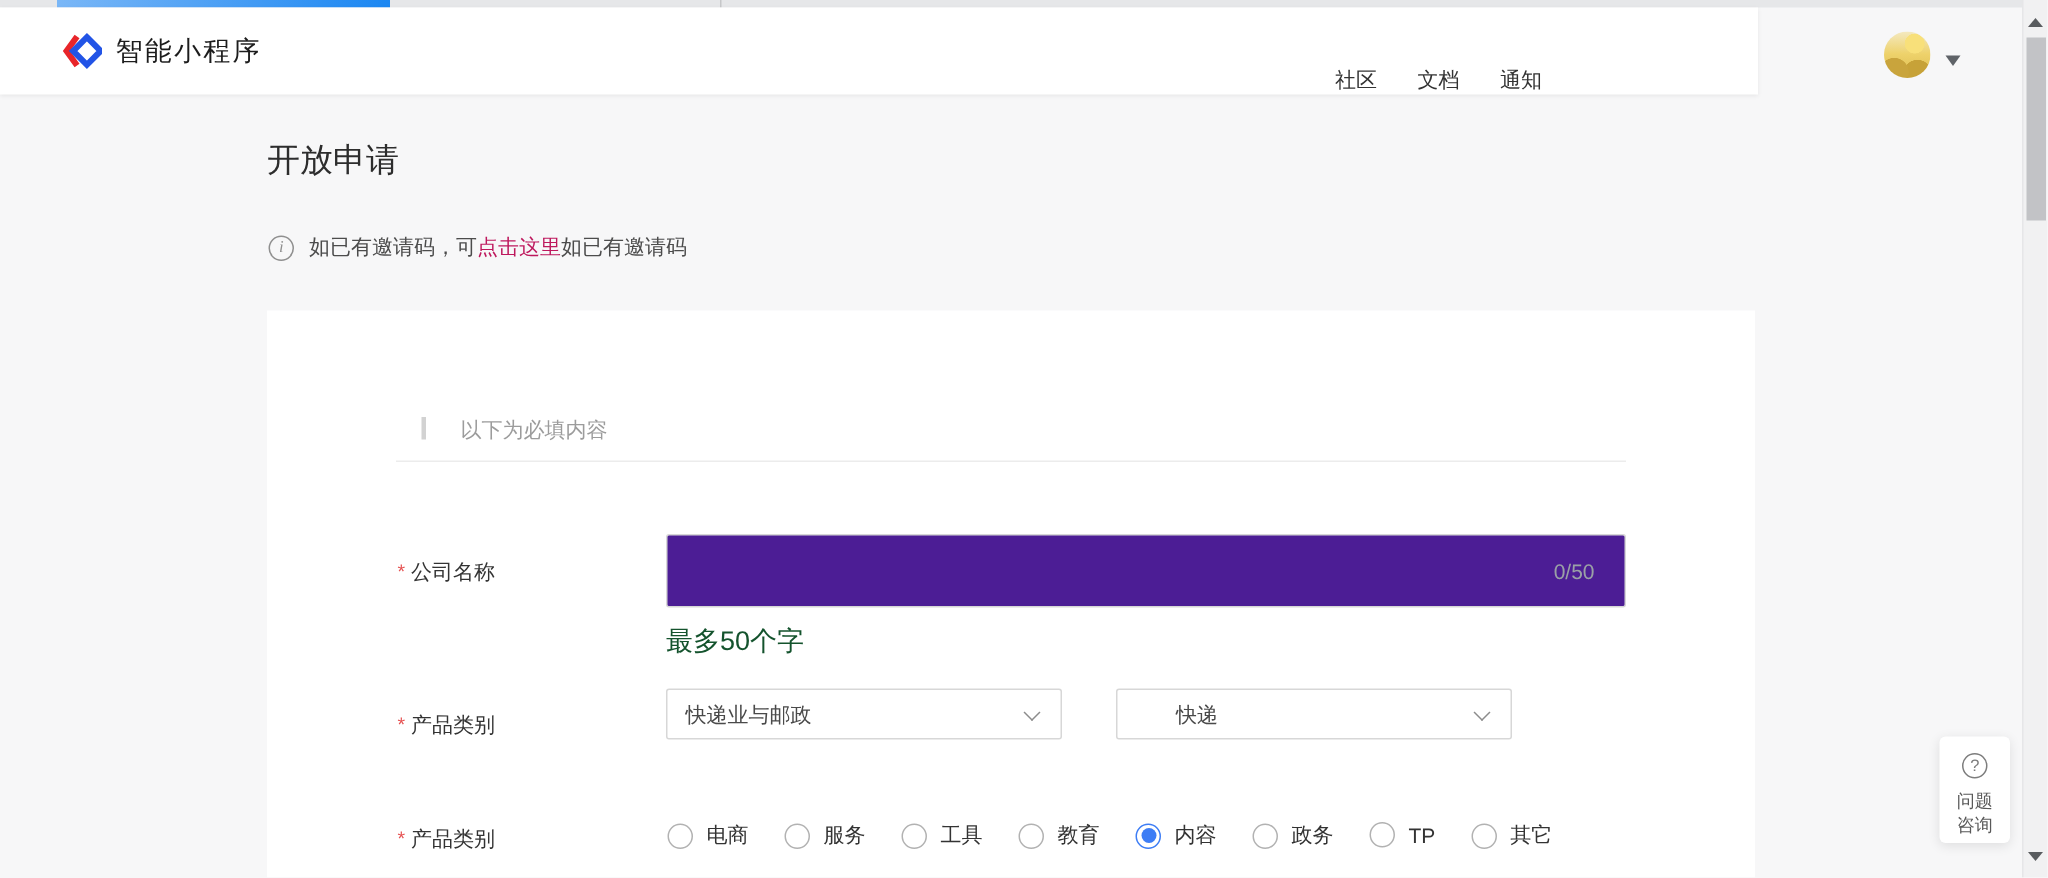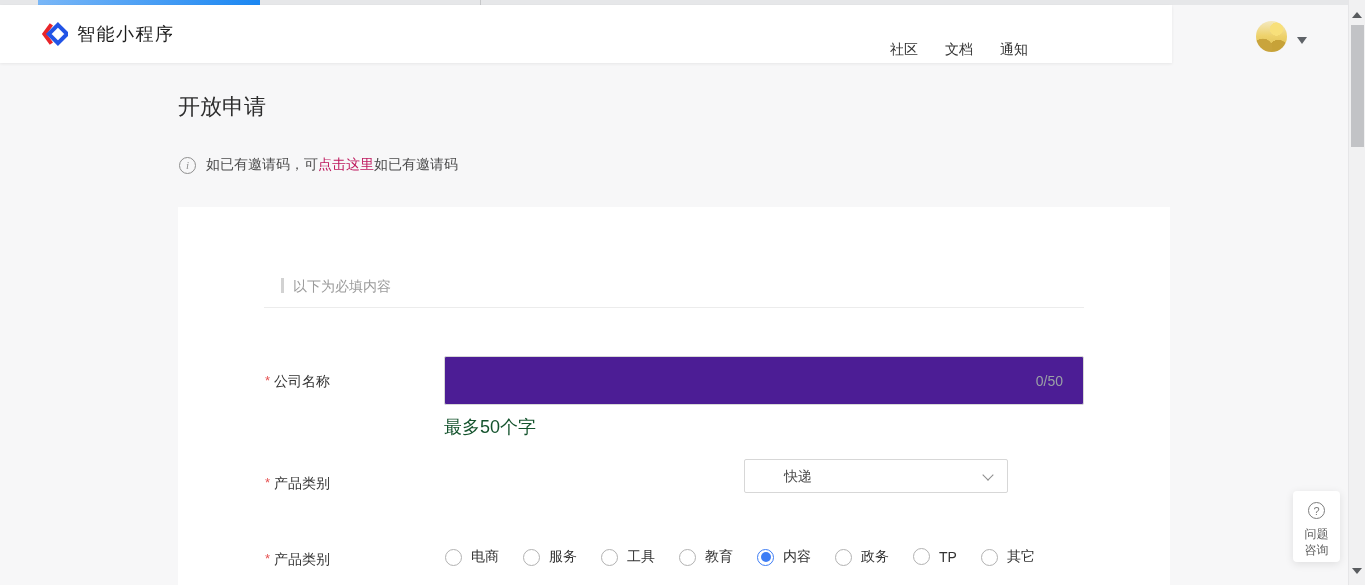--- a/index.html
+++ b/index.html
@@ -10,21 +10,21 @@
   .browser-strip { position:absolute; top:0; left:0; width:1348px; height:5px; background:#e6e7e9; }
   .loading-bar { position:absolute; left:38px; top:0; width:222px; height:5px;
                  background:linear-gradient(90deg,#7ab7f7,#1b87f2); }
   .tab-sep { position:absolute; left:480px; top:0; width:1px; height:5px; background:#c6c7c9; }
 
   
   .app-header { position:absolute; top:5px; left:0; width:1172px; height:58px; background:#fff;
                 box-shadow:0 1px 3px rgba(0,0,0,0.07); z-index:3; }
   .logo { position:absolute; left:40px; top:14px; height:30px; display:flex; align-items:center; gap:9px; cursor:pointer; }
   .logo-text { font-size:18px; color:#1c1c1c; font-weight:500; letter-spacing:1.5px; }
-  .top-nav { position:absolute; right:144px; top:16px; height:58px; display:flex; align-items:center; gap:27px; }
+  .top-nav { position:absolute; right:144px; top:0; height:58px; display:flex; align-items:flex-end; gap:27px; }
   .top-nav a { font-size:14px; color:#333; text-decoration:none; cursor:pointer; }
   .avatar { position:absolute; left:1256px; top:16px; width:31px; height:31px; border-radius:50%;
             background:
               radial-gradient(circle at 66% 26%, #f8e07a 0 21%, rgba(0,0,0,0) 22%),
               radial-gradient(circle at 22% 88%, #c9a43c 0 26%, rgba(0,0,0,0) 27%),
               radial-gradient(circle at 72% 92%, #c7a238 0 26%, rgba(0,0,0,0) 27%),
               linear-gradient(180deg,#f4e9c0 0%, #eed26b 48%, #dcbb4e 100%);
             cursor:pointer; }
   .caret-down { position:absolute; left:1297px; top:32px; width:0; height:0;
                 border:5px solid transparent; border-top:7px solid #5f6368; cursor:pointer; }
@@ -33,21 +33,21 @@
   .page-title { position:absolute; left:178px; top:92px; font-size:22px; font-weight:500; color:#2d2d2d; }
   .notice { position:absolute; left:179px; top:156px; display:flex; align-items:center; gap:10px;
             font-size:14px; color:#4c4c4c; }
   .info-icon { width:17px; height:17px; border:1px solid #8f8f8f; border-radius:50%; color:#8f8f8f;
                font-size:11px; font-family:"Liberation Serif",serif; font-style:italic;
                display:grid; place-items:center; flex:0 0 auto; }
   .notice .link { color:#be185d; text-decoration:none; cursor:pointer; }
 
   
   .card { position:absolute; left:178px; top:207px; width:992px; height:378px; background:#fff; }
-  .section-head { position:absolute; left:86px; top:71px; display:flex; align-items:flex-start; gap:9px;
+  .section-head { position:absolute; left:86px; top:71px; display:flex; align-items:flex-start; gap:23px;
                   font-size:14px; color:#9c9c9c;padding-left:17px; }
   .vbar { width:3px; height:15px; background:#d2d2d2; }
   .divider { position:absolute; left:86px; top:100px; width:820px; height:1px; background:#ececec; }
 
   .flabel { position:absolute; left:87px; font-size:14px; color:#333; }
   .req { color:#e65252; font-size:13px; margin-right:4px; vertical-align:1px; }
 
   .input-box { position:absolute; left:266px; top:149px; width:640px; height:49px;
                border:1px solid #d7d7d7; border-radius:2px; background:#4c1d95; }
   .input-box input { position:absolute; left:0; top:0; width:100%; height:100%; border:none; outline:none;
@@ -133,20 +133,24 @@
     <div class="divider"></div>
 
     <div class="flabel" style="top:166px;"><span class="req">*</span><span>公司名称</span></div>
     <div class="input-box">
       <input type="text" value="" style="">
       <span class="char-counter">0/50</span>
     </div>
     <div class="hint">最多50个字</div>
 
     <div class="flabel" style="top:268px;"><span class="req">*</span><span>产品类别</span></div>
+    <div class="select select-primary">
+      <span>快递业与邮政</span>
+      <span class="chev"></span>
+    </div>
     <div class="select select-secondary">
       <span>快递</span>
       <span class="chev"></span>
     </div>
 
     <div class="flabel" style="top:344px;"><span class="req">*</span><span>产品类别</span></div>
     <div class="radios" id="radio-group">
         <span class="radio-item">
           <span class="radio-circle"></span>
           <span>电商</span>

